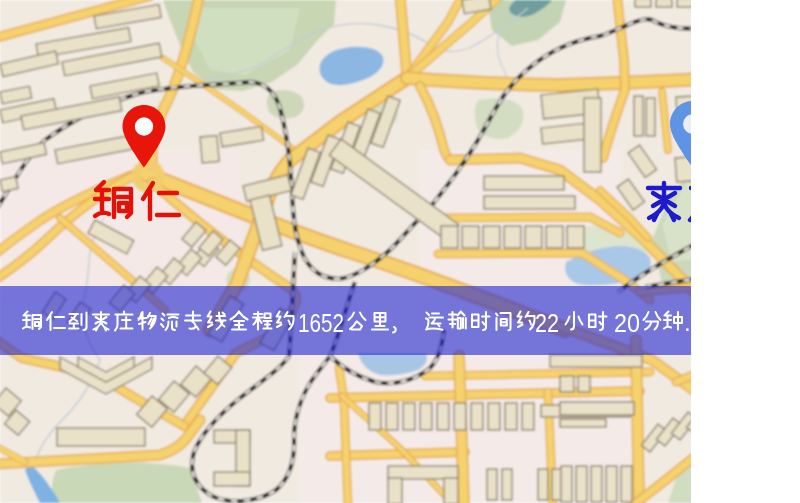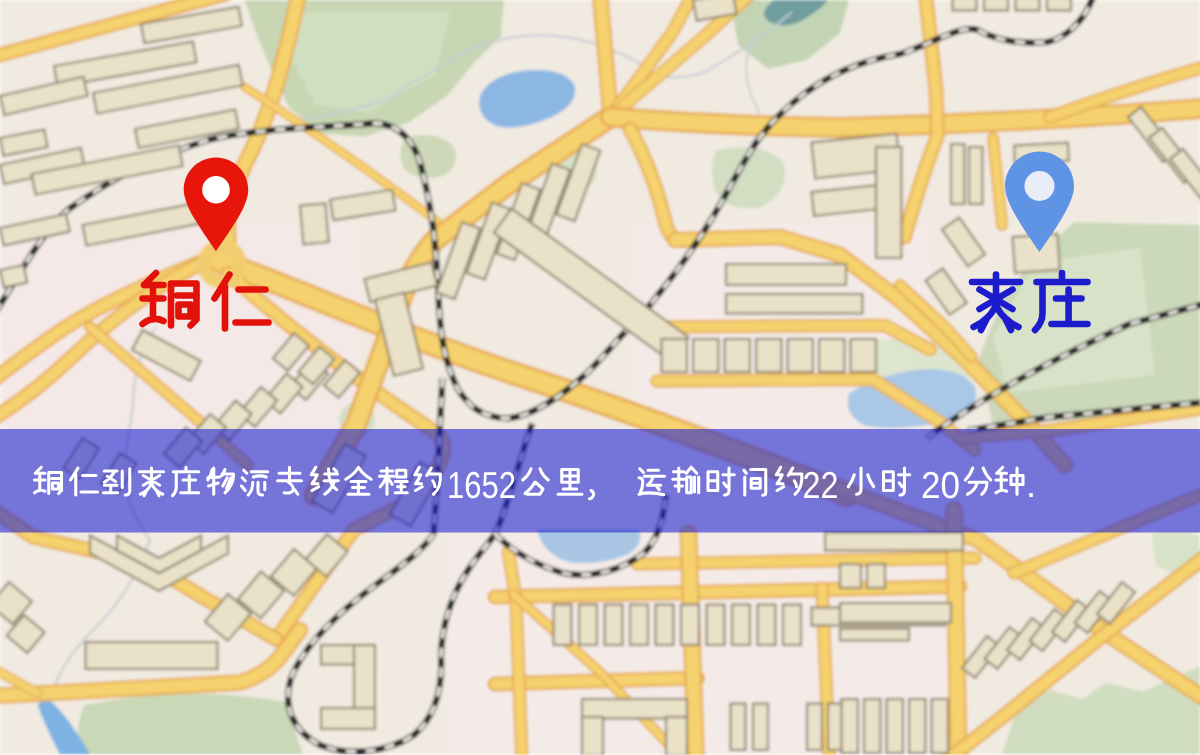--- a/index.html
+++ b/index.html
@@ -1,16 +1,16 @@
 <!DOCTYPE html>
 <html><head>
 <meta charset="utf-8">
 <style>
 html,body{margin:0;padding:0;background:#fff;}
-#stage{position:relative;width:800px;height:503px;overflow:hidden;font-family:"Liberation Sans",sans-serif;}
+#stage{position:relative;width:691px;height:503px;overflow:hidden;font-family:"Liberation Sans",sans-serif;}
 svg{display:block;}
 .bld{fill:#eae1c9;stroke:#8a8068;stroke-width:1.4;}
 .rc{stroke:#e7ab53;fill:none;stroke-linecap:round;}
 .rf{stroke:#f5d26e;fill:none;stroke-linecap:round;}
 .rwb{stroke:#1f1f1f;fill:none;stroke-linecap:butt;}
 .rww{stroke:#f3efe8;fill:none;stroke-dasharray:6.5 6.5;stroke-linecap:butt;}
 .bt{stroke:#ffffff;stroke-width:2.05;fill:none;stroke-linecap:round;stroke-linejoin:round;}
 .rg{stroke:#e2120b;stroke-width:2.2;fill:none;stroke-linecap:round;stroke-linejoin:round;}
 .bg{stroke:#1c1ccd;stroke-width:2.2;fill:none;stroke-linecap:round;stroke-linejoin:round;}
 </style>

